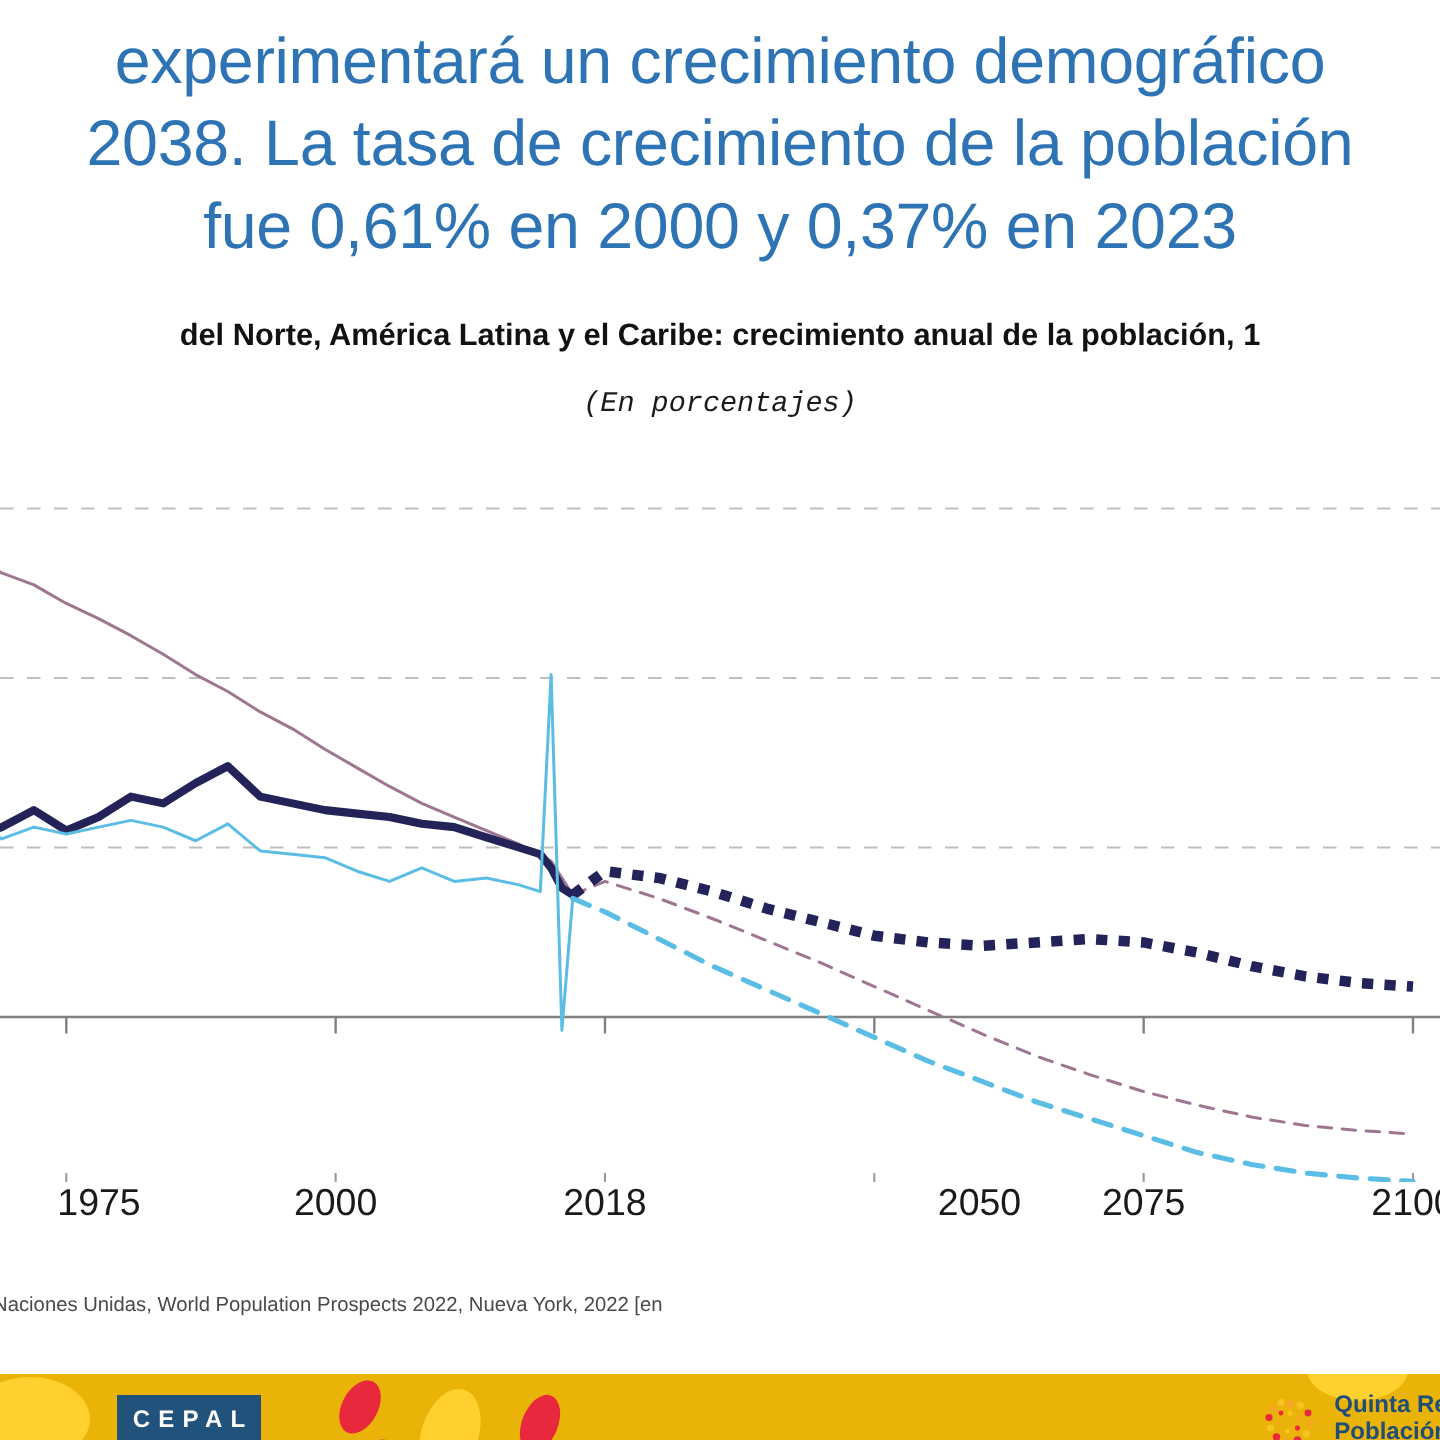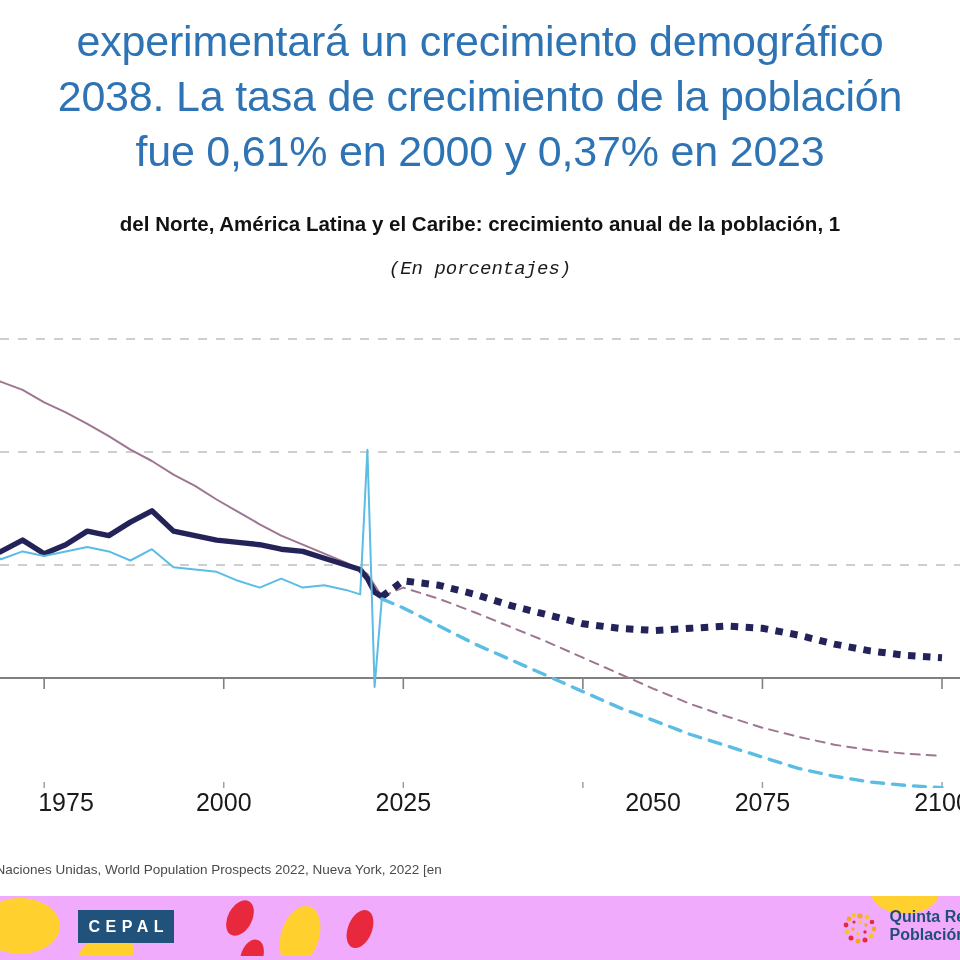--- a/index.html
+++ b/index.html
@@ -51,22 +51,22 @@
     white-space:nowrap;
   }
   
   #source-note{
     position:absolute;left:-330px;top:862px;width:1600px;
     font-size:13.5px;color:#4a4a4a;
     white-space:nowrap;
   }
   
   #footer-bar{
-    position:absolute;left:0;bottom:0;width:960px;height:64px;
-    background:#f0abfc;
+    position:absolute;left:0;bottom:0;width:960px;height:44px;
+    background:#eab308;
     overflow:hidden;
   }
   #footer-decor{position:absolute;inset:0;}
   #cepal-logo{
     position:absolute;left:78px;top:14px;
     width:96px;height:33px;
     background:#21527B;
     display:flex;align-items:center;justify-content:center;
   }
   #cepal-logo .lg{
@@ -127,21 +127,21 @@
         <path d="M381.8 278.6 L403.3 262.8 L439.2 267.3 L475.1 276.4 L511.1 287.7 L547.0 296.7 L582.9 305.8 L618.8 310.3 L654.7 312.5 L690.6 310.3 L726.5 308.0 L762.4 310.3 L798.4 317.1 L834.3 326.1 L870.2 332.9 L906.1 337.4 L942.0 339.7" fill="none" stroke="#23235A" stroke-width="7" stroke-linejoin="round" stroke-linecap="butt" stroke-dasharray="7.5 7.5"></path>
         <path d="M-42.0 215.4 L-20.5 226.7 L1.1 241.3 L22.6 233.4 L44.2 238.0 L65.7 233.4 L87.3 228.9 L108.8 233.4 L130.4 242.5 L151.9 231.2 L173.5 249.3 L195.0 251.5 L216.6 253.8 L238.1 262.8 L259.7 269.6 L281.2 260.6 L302.8 269.6 L324.3 267.3 L345.9 271.9 L360.2 276.4 L367.4 131.7 L374.6 369.0 L381.8 280.9" fill="none" stroke="#5BBCE4" stroke-width="2" stroke-linejoin="round" stroke-linecap="round"></path>
         <path d="M381.8 280.9 L403.3 289.9 L439.2 308.0 L475.1 326.1 L511.1 341.9 L547.0 357.7 L582.9 373.6 L618.8 389.4 L654.7 402.9 L690.6 416.5 L726.5 427.8 L762.4 439.1 L798.4 450.4 L834.3 458.3 L870.2 464.0 L906.1 467.4 L942.0 469.6" fill="none" stroke="#5BBCE4" stroke-width="3.4" stroke-linejoin="round" stroke-linecap="round" stroke-dasharray="12 9"></path>
       </g>
   </svg>
 </div>
 
 <div id="x-axis-labels">
     <div class="xt" style="left: 45px; margin-left: 21px;">1975</div>
     <div class="xt" style="left: 223.752px; text-align: right;">2000</div>
-    <div class="xt" style="left: 403.314px;">2025</div>
+    <div class="xt" style="left: 403.314px;">2018</div>
     <div class="xt" style="left: 613px; margin-left: 40px;">2050</div>
     <div class="xt" style="left: 762.438px; text-align: right;">2075</div>
     <div class="xt" style="left: 942px;">2100</div>
   </div>
 
 <div id="source-note">América Latina y el Caribe (CEPAL), sobre la base de Naciones Unidas, World Population Prospects 2022, Nueva York, 2022 [en</div>
 
 <div id="footer-bar">
   <svg id="footer-decor" width="960" height="60" viewBox="0 0 960 60">
     <ellipse cx="20" cy="30" rx="40" ry="28" fill="#FFD02E"></ellipse>

